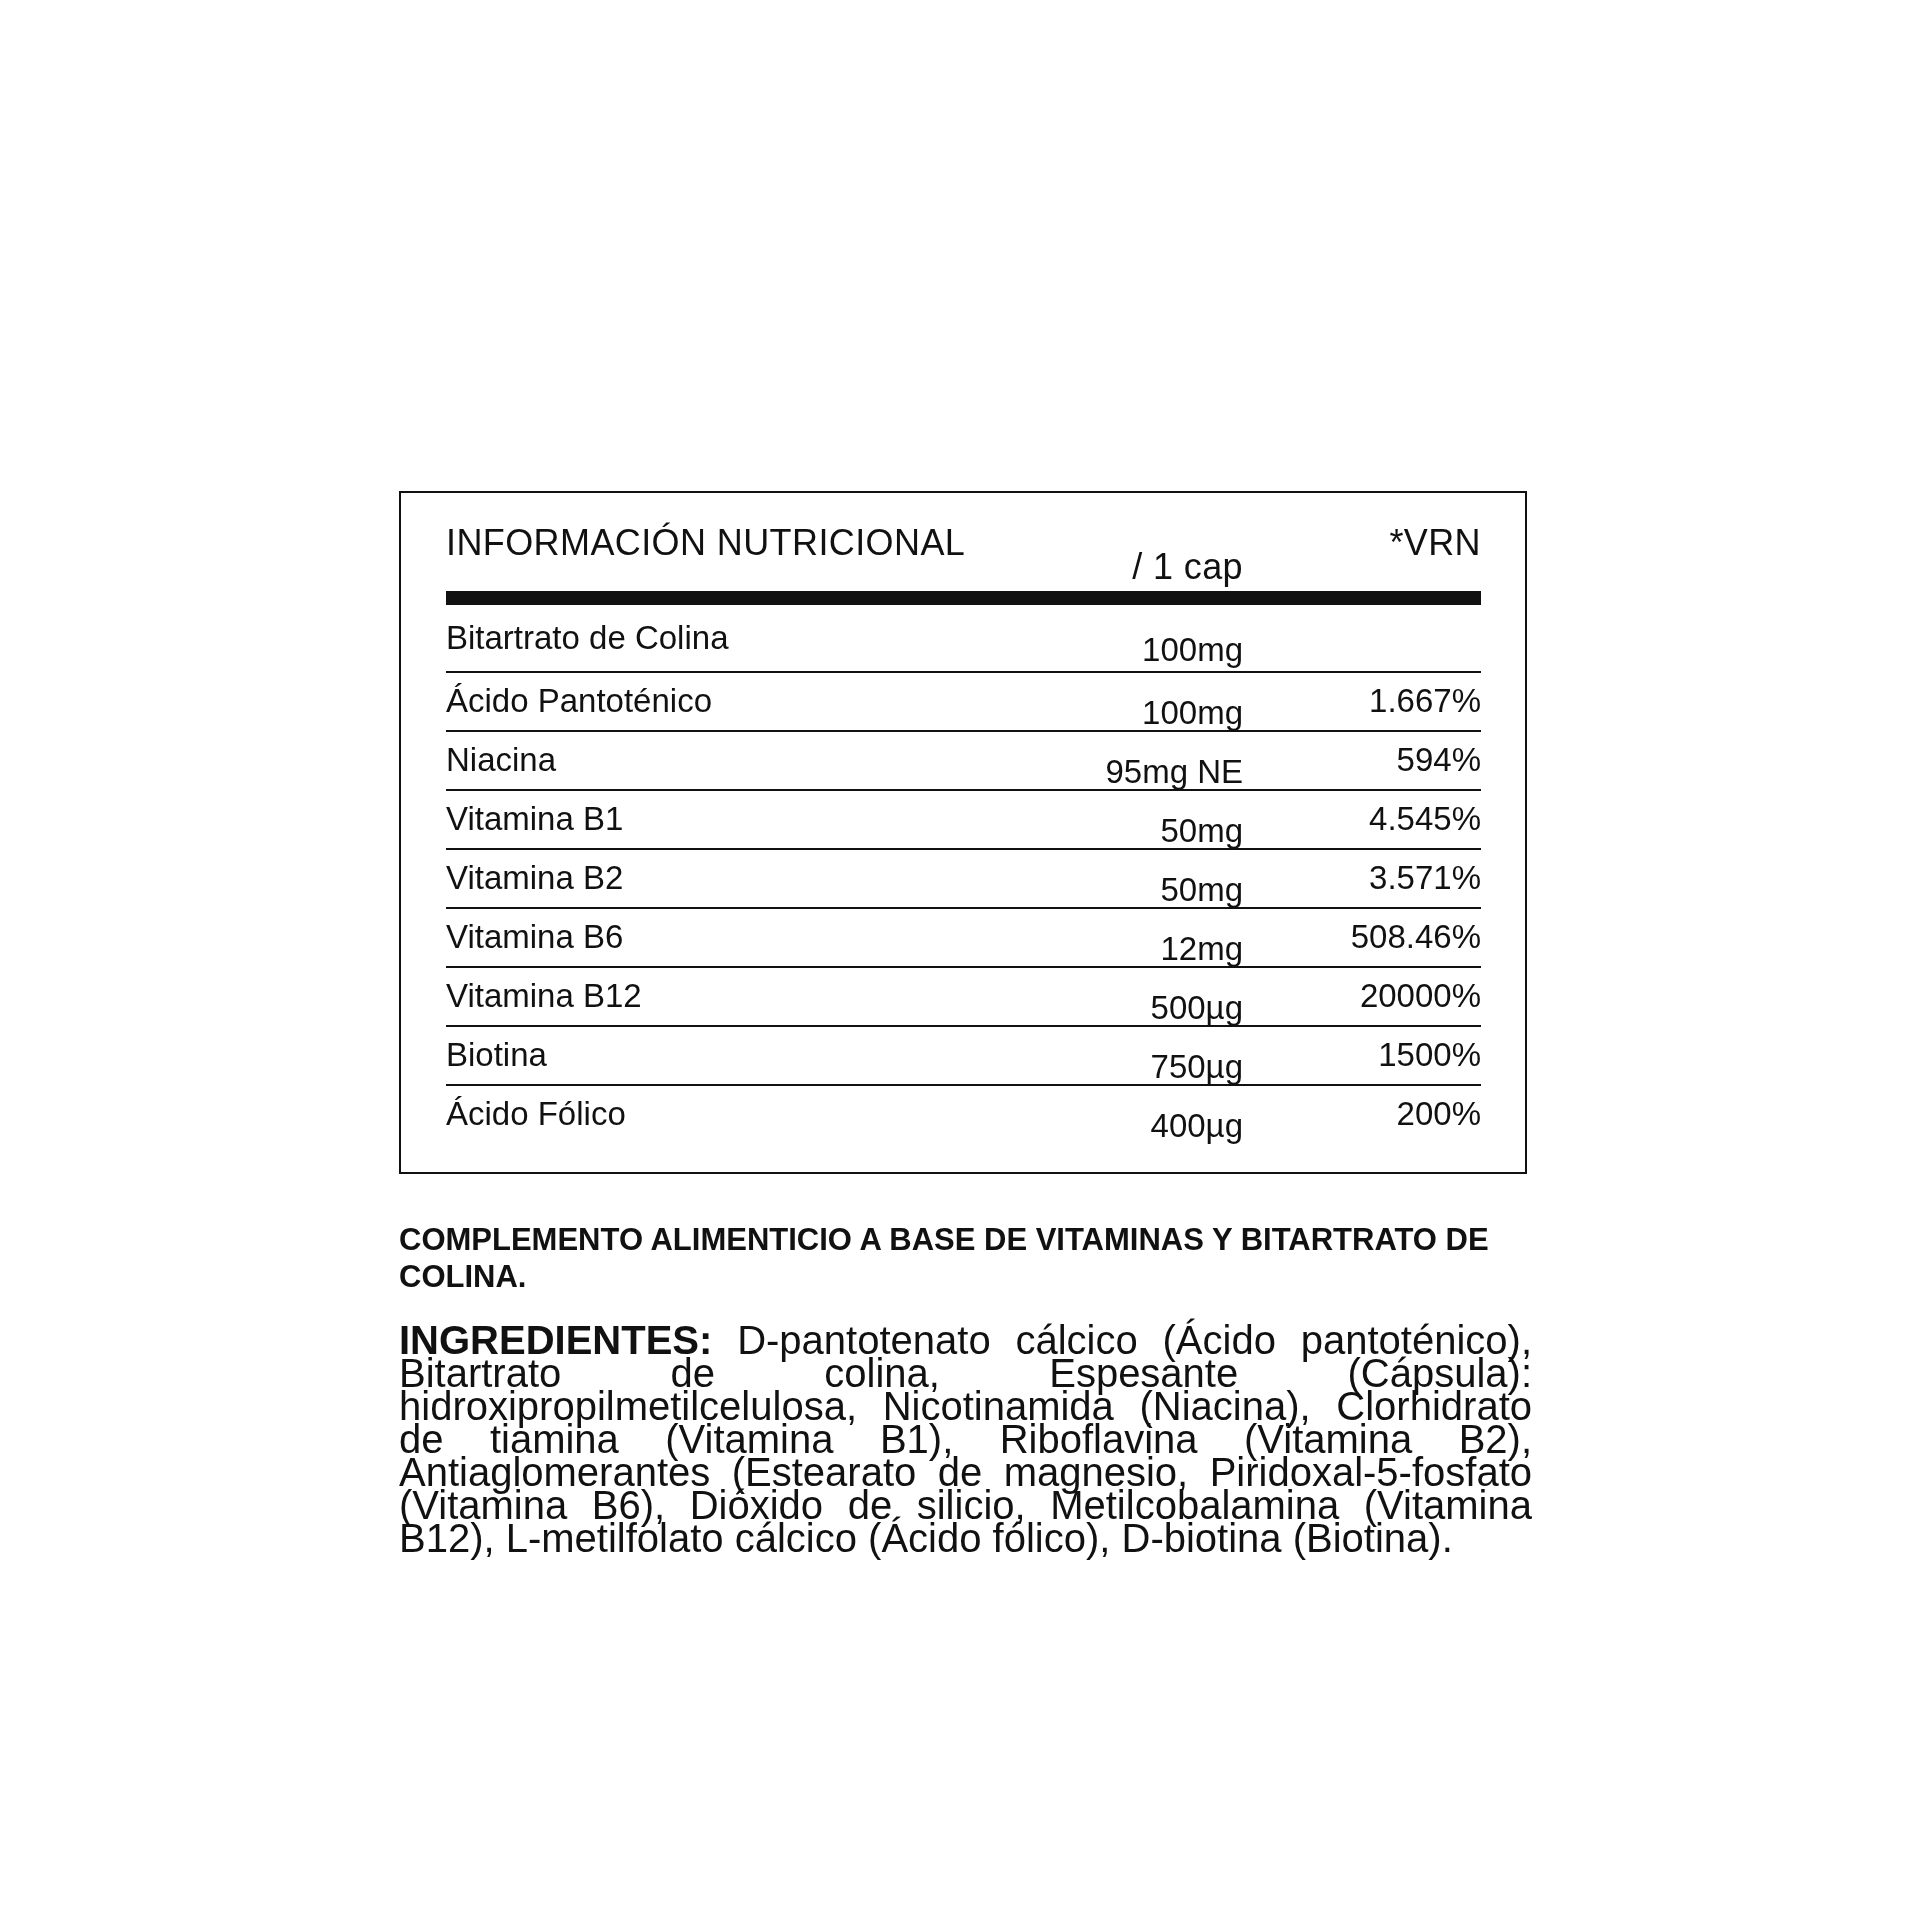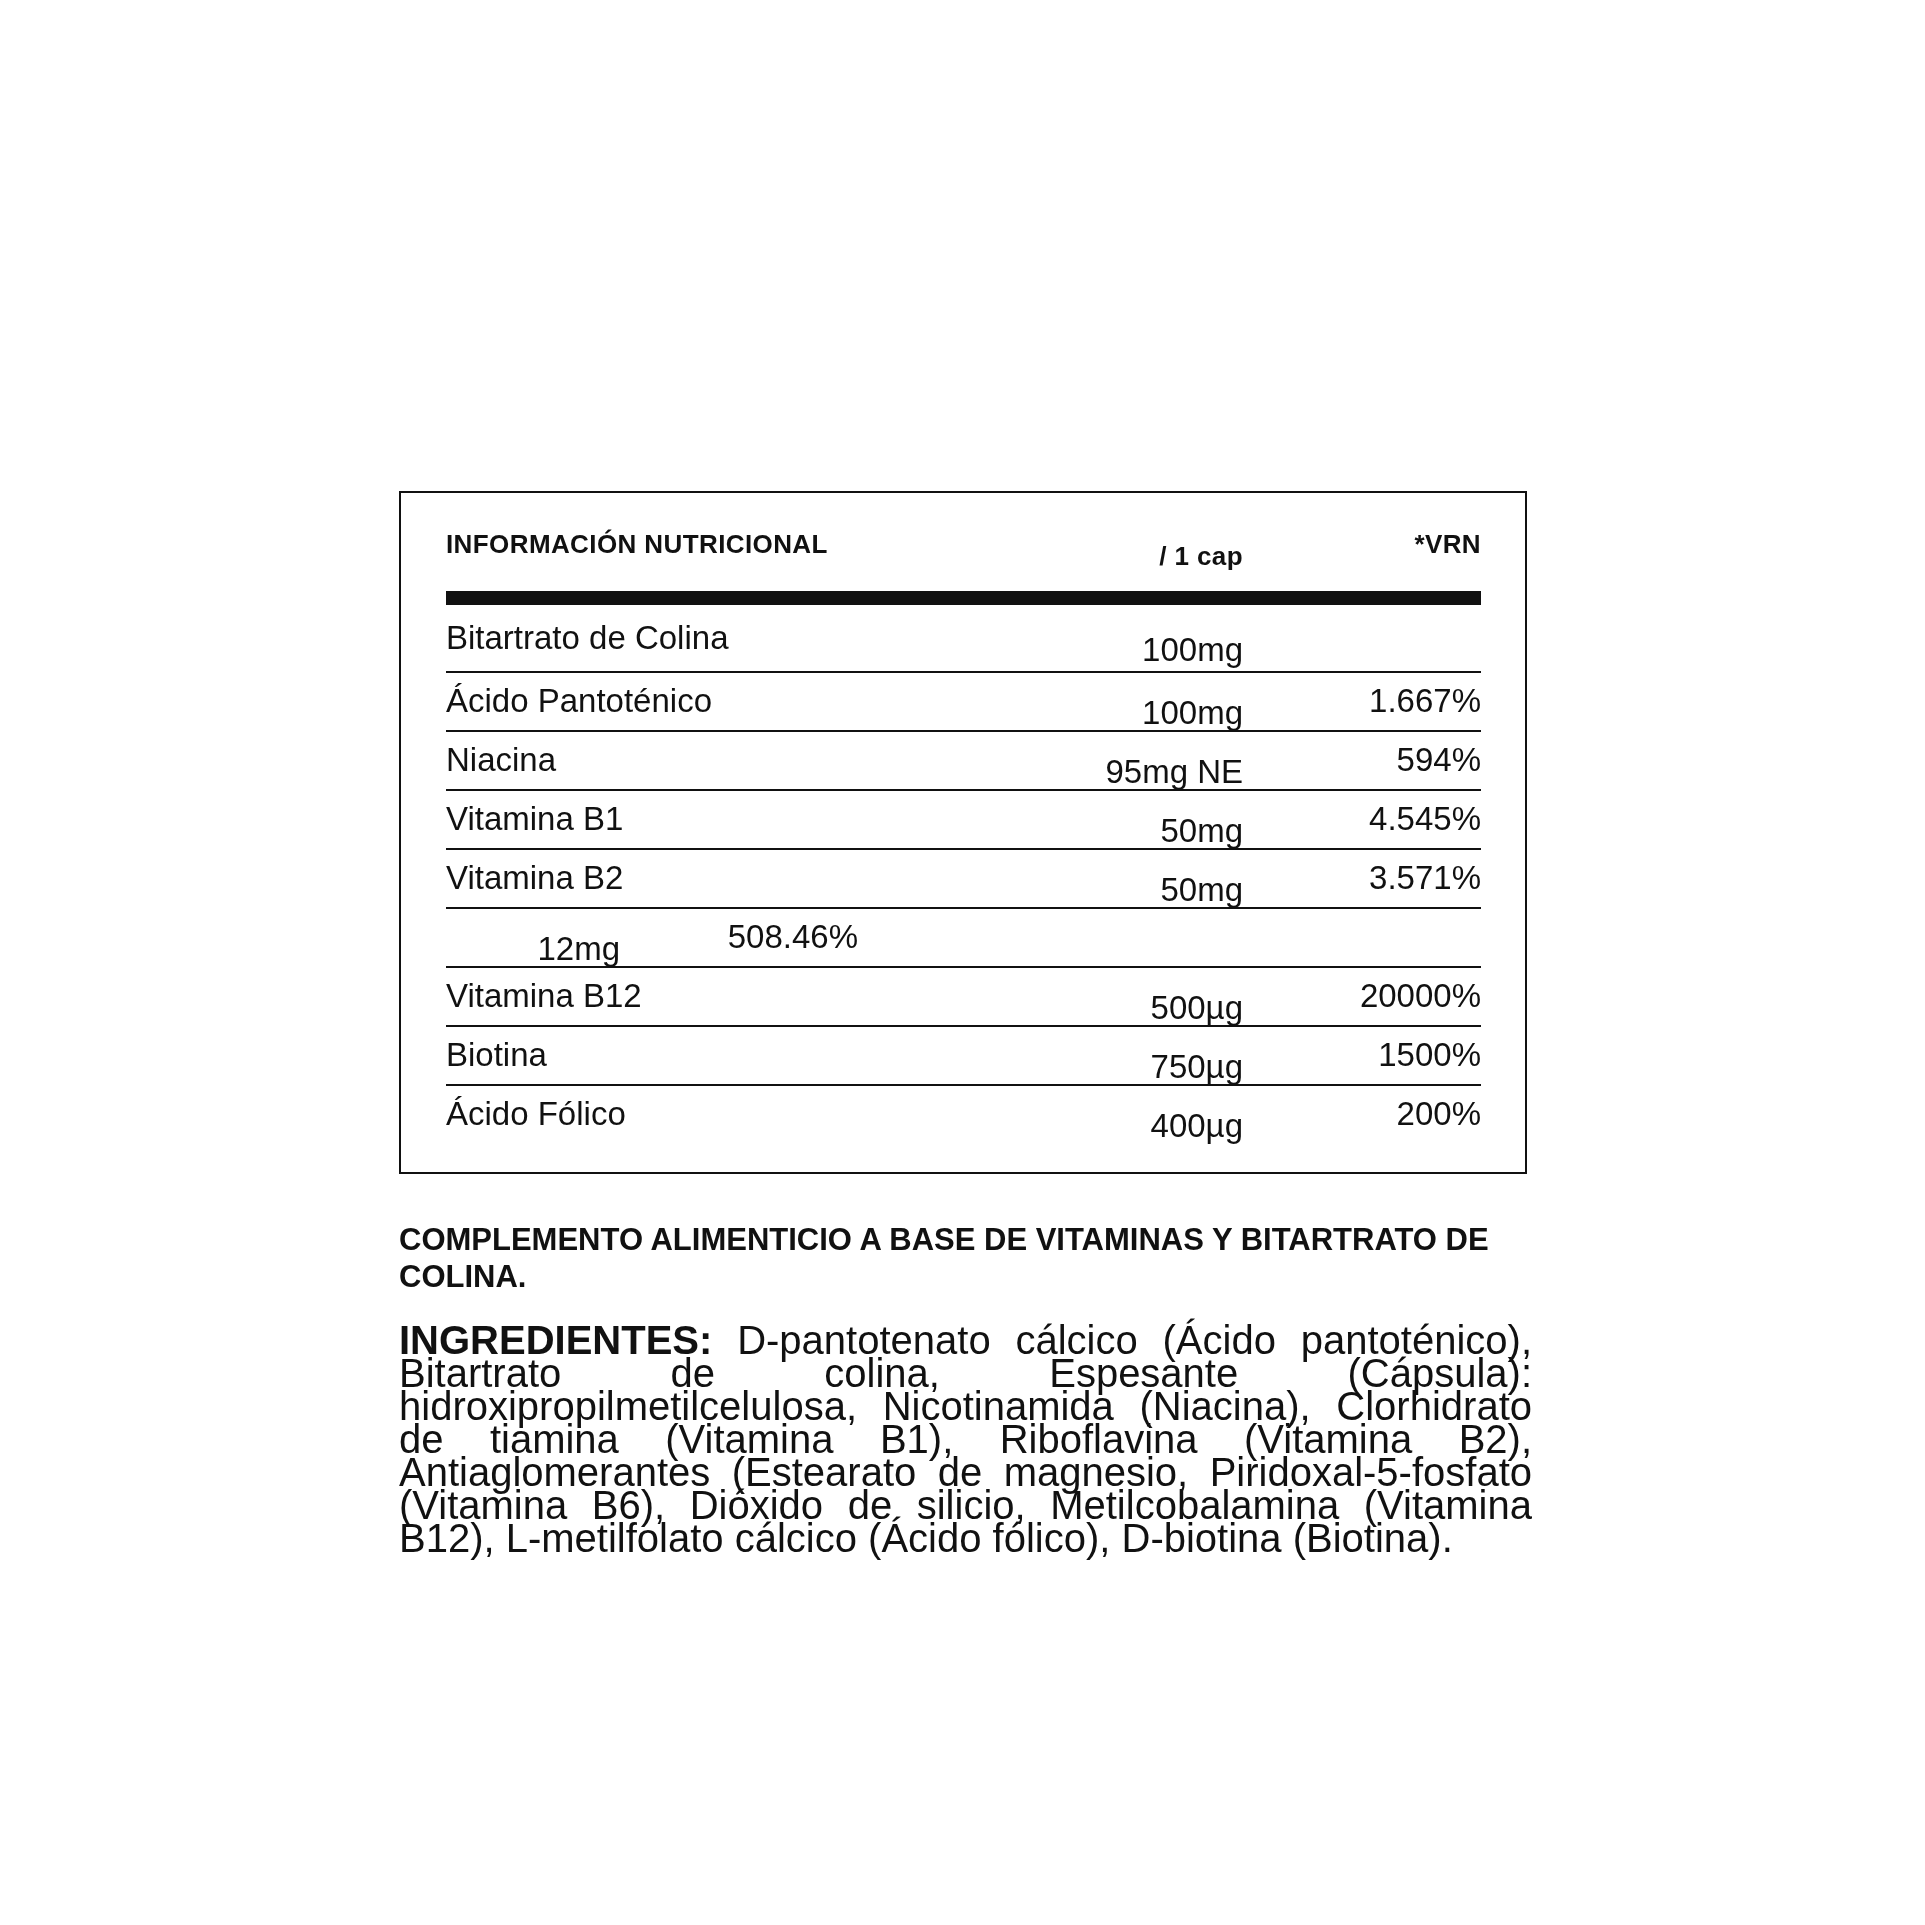--- a/index.html
+++ b/index.html
@@ -26,24 +26,24 @@
   
   .ntable {
     box-sizing: border-box;
     width: 1128px;
     border: 2.3px solid #111111;
     padding: 29px 44px 29px 45px;
     background: #ffffff;
   }
   .thead {
     display: flex;
-    align-items: center;
+    align-items: flex-start;
     height: 44px;
-    font-weight: bold;
-    font-size: 26px;
+    font-weight: normal;
+    font-size: 36px;
     letter-spacing: 0.4px;
     white-space: nowrap;
   }
   .c-title  { flex: 1 1 auto; text-align: left; }
   .c-amount { flex: 0 0 174px; text-align: right; margin-top: 24px; }
   .c-vrn    { flex: 0 0 238px; text-align: right; }
 
   .thick-bar {
     height: 13.6px;
     background: #111111;
@@ -113,20 +113,21 @@
             <span class="c-title">Vitamina B1</span>
             <span class="c-amount">50mg</span>
             <span class="c-vrn">4.545%</span>
           </div>
           <div class="row">
             <span class="c-title">Vitamina B2</span>
             <span class="c-amount">50mg</span>
             <span class="c-vrn">3.571%</span>
           </div>
           <div class="row">
+            <span class="c-title">Vitamina B6</span>
             <span class="c-amount">12mg</span>
             <span class="c-vrn">508.46%</span>
           </div>
           <div class="row">
             <span class="c-title">Vitamina B12</span>
             <span class="c-amount">500µg</span>
             <span class="c-vrn">20000%</span>
           </div>
           <div class="row">
             <span class="c-title">Biotina</span>

